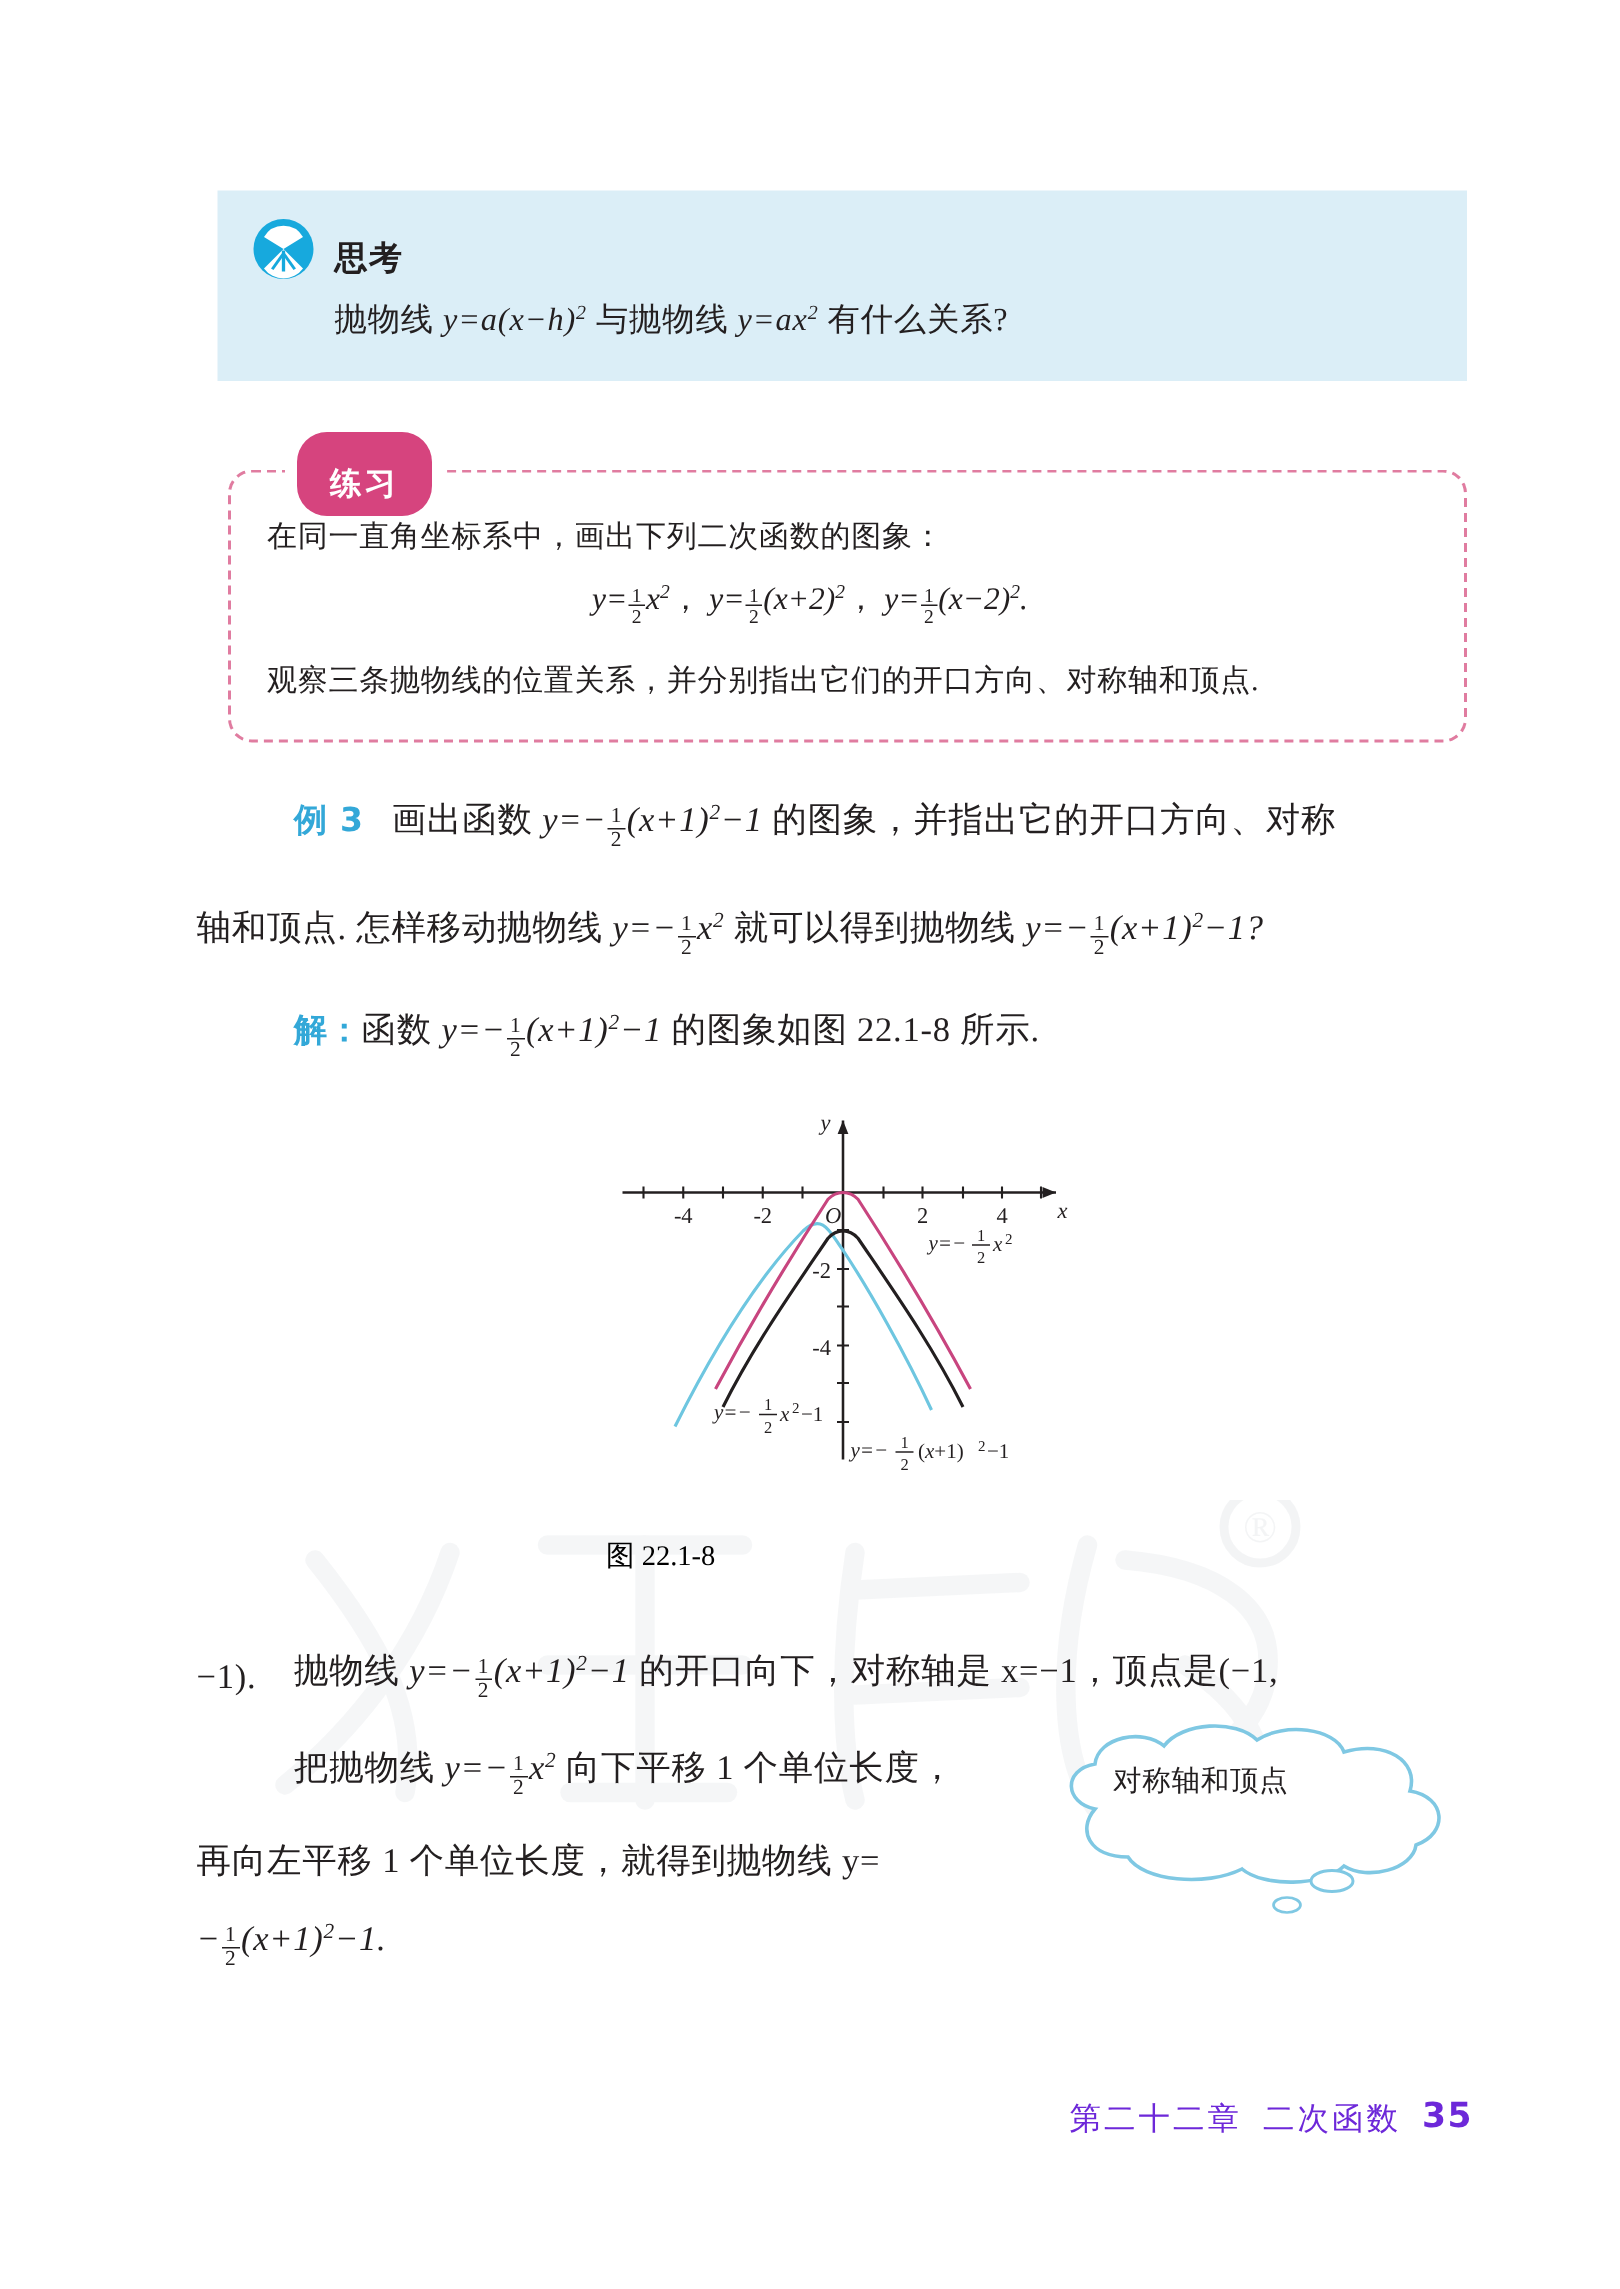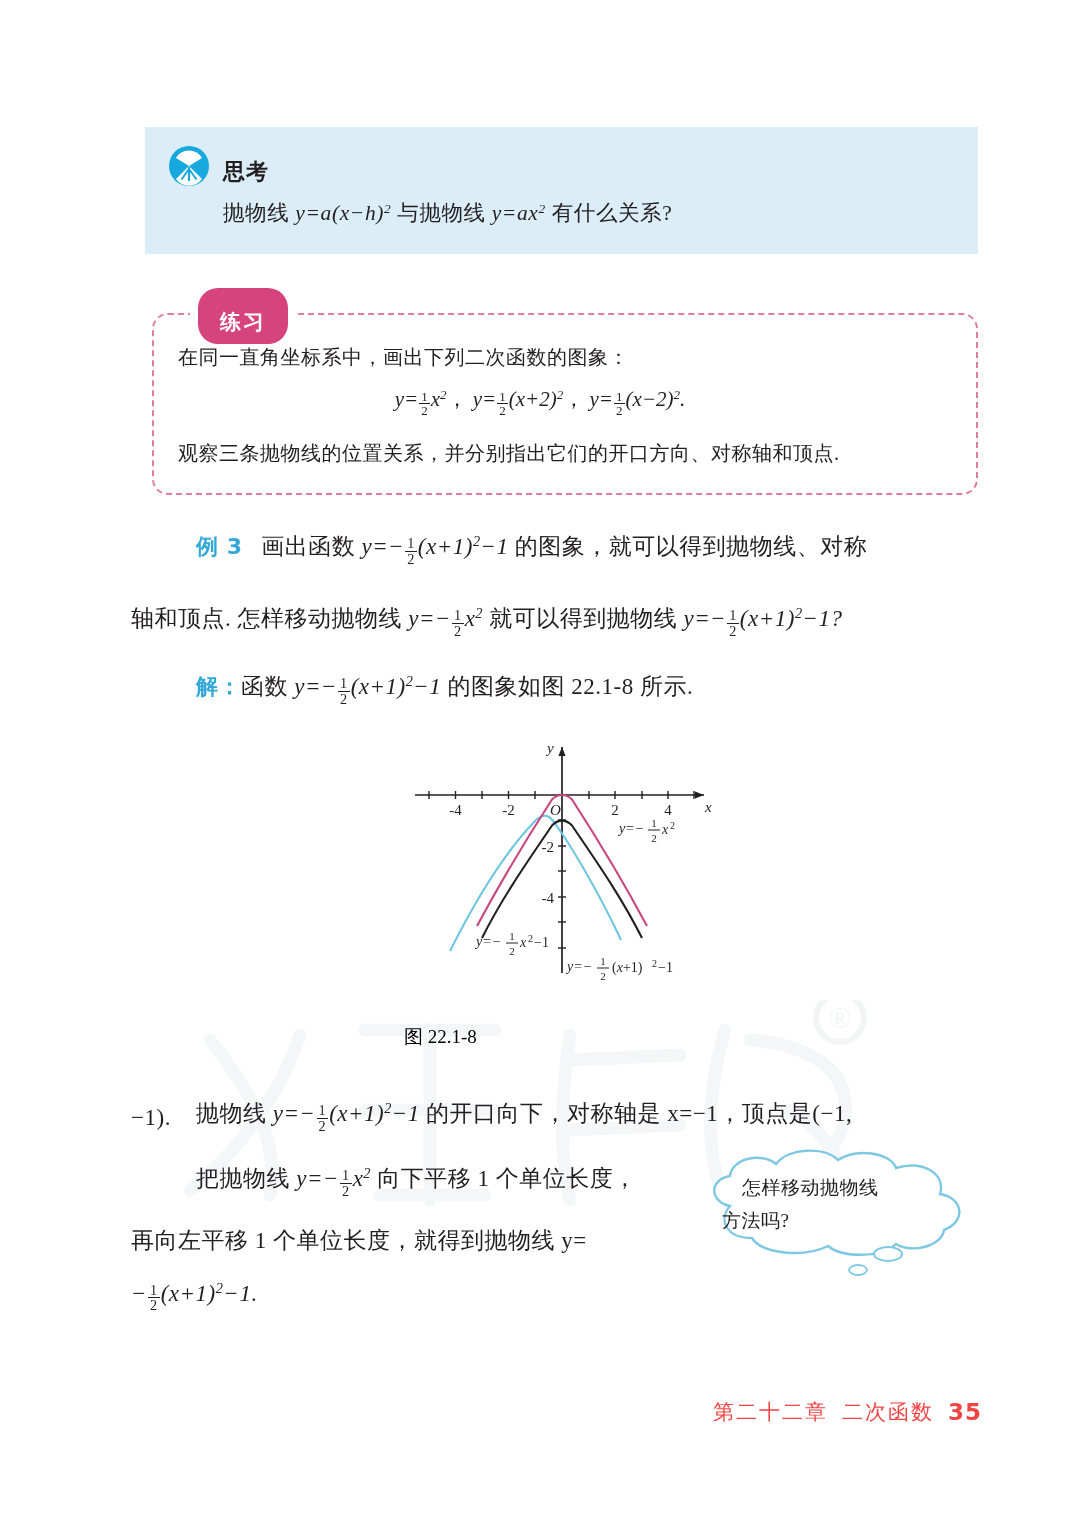--- a/index.html
+++ b/index.html
@@ -160,23 +160,23 @@
     color:#231f20;
   }
   .bubble-text .l2{display:block;margin-left:-20px;}
 
   
   .footer{
     position:absolute;
     right:98px; bottom:100px;
     font-size:21px;
     letter-spacing:1px;
-    color:#ef4444;
+    color:#6d28d9;
     display:flex;
-    align-items:center;
+    align-items:flex-start;
     gap:14px;
   }
   .footer .chap{letter-spacing:2px;}
   .footer .pageno{
     font-family:"DejaVu Sans","Liberation Sans",sans-serif;
     font-weight:bold;
     font-size:23px;
   }
 </style>
 </head>
@@ -237,21 +237,21 @@
 <div class="ex-formula">
   <span class="mi">y=<span class="frac"><span class="num">1</span><span class="den">2</span></span><span class="mi">x</span><sup class="ex">2</sup></span><span>，</span>
   <span class="mi">y=<span class="frac"><span class="num">1</span><span class="den">2</span></span>(<span class="mi">x</span>+2)<sup class="ex">2</sup></span><span>，</span>
   <span class="mi">y=<span class="frac"><span class="num">1</span><span class="den">2</span></span>(<span class="mi">x</span>−2)<sup class="ex">2</sup>.</span>
 </div>
 
 <div class="ex-line2">观察三条抛物线的位置关系，并分别指出它们的开口方向、对称轴和顶点.</div>
 
 <div class="para" id="p-ex3-l1">
   <span class="ex-label">例 3</span>
-  &nbsp;&nbsp;<span>画出函数 </span><span class="mi">y=−<span class="frac"><span class="num">1</span><span class="den">2</span></span>(<span class="mi">x</span>+1)<sup class="ex">2</sup>−1</span><span> 的图象，就可以得到抛物线、对称</span>
+  &nbsp;&nbsp;<span>画出函数 </span><span class="mi">y=−<span class="frac"><span class="num">1</span><span class="den">2</span></span>(<span class="mi">x</span>+1)<sup class="ex">2</sup>−1</span><span> 的图象，并指出它的开口方向、对称</span>
 </div>
 
 <div class="para" id="p-ex3-l2">
   <span>轴和顶点. 怎样移动抛物线 </span><span class="mi">y=−<span class="frac"><span class="num">1</span><span class="den">2</span></span><span class="mi">x</span><sup class="ex">2</sup></span><span> 就可以得到抛物线 </span><span class="mi">y=−<span class="frac"><span class="num">1</span><span class="den">2</span></span>(<span class="mi">x</span>+1)<sup class="ex">2</sup>−1?</span>
 </div>
 
 <div class="para" id="p-sol">
   <span class="sol-label">解：</span><span>函数 </span><span class="mi">y=−<span class="frac"><span class="num">1</span><span class="den">2</span></span>(<span class="mi">x</span>+1)<sup class="ex">2</sup>−1</span><span> 的图象如图 22.1-8 所示.</span>
 </div>
 
@@ -368,21 +368,20 @@
              C272,52 274,76 252,84
              C250,100 220,108 204,98
              C190,112 150,112 136,100
              C112,112 70,108 60,92
              C34,92 26,74 38,60 Z" fill="#ffffff" stroke="#7fc8e3" stroke-width="2.4"></path>
     <ellipse cx="196" cy="108" rx="14" ry="7" fill="#ffffff" stroke="#7fc8e3" stroke-width="2"></ellipse>
     <ellipse cx="166" cy="124" rx="9" ry="5" fill="#ffffff" stroke="#7fc8e3" stroke-width="1.8"></ellipse>
   </svg>
 </div>
 <div class="bubble-text">
-  <span>怎样移动抛物线</span>
-  <span class="l2">方法吗?</span>
+  <span>对称轴和顶点</span>
 </div>
 
 <div class="footer">
   <span class="chap">第二十二章</span>
   <span class="chap">二次函数</span>
   <span class="pageno">35</span>
 </div>
 
 </body></html>

